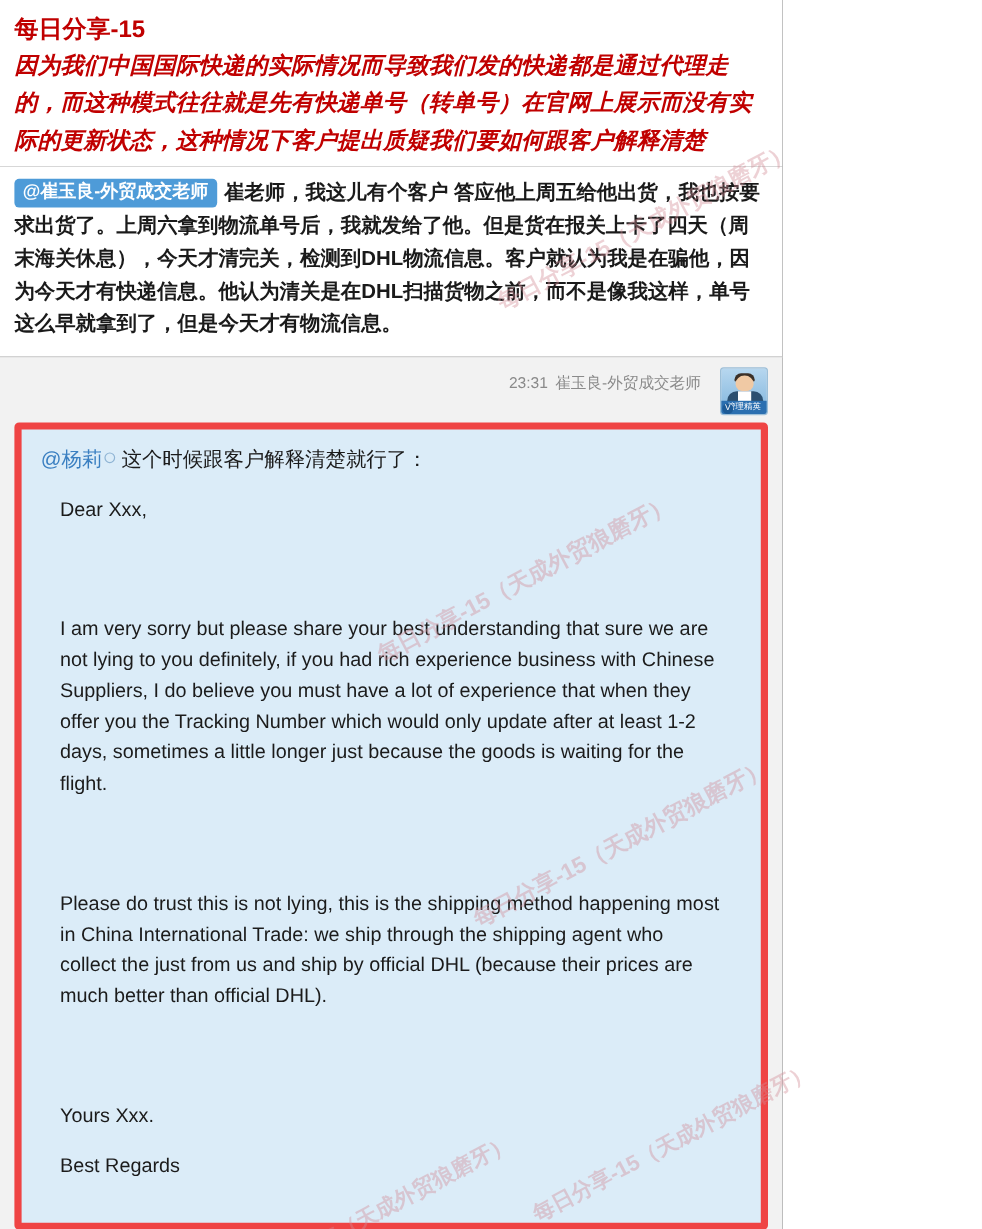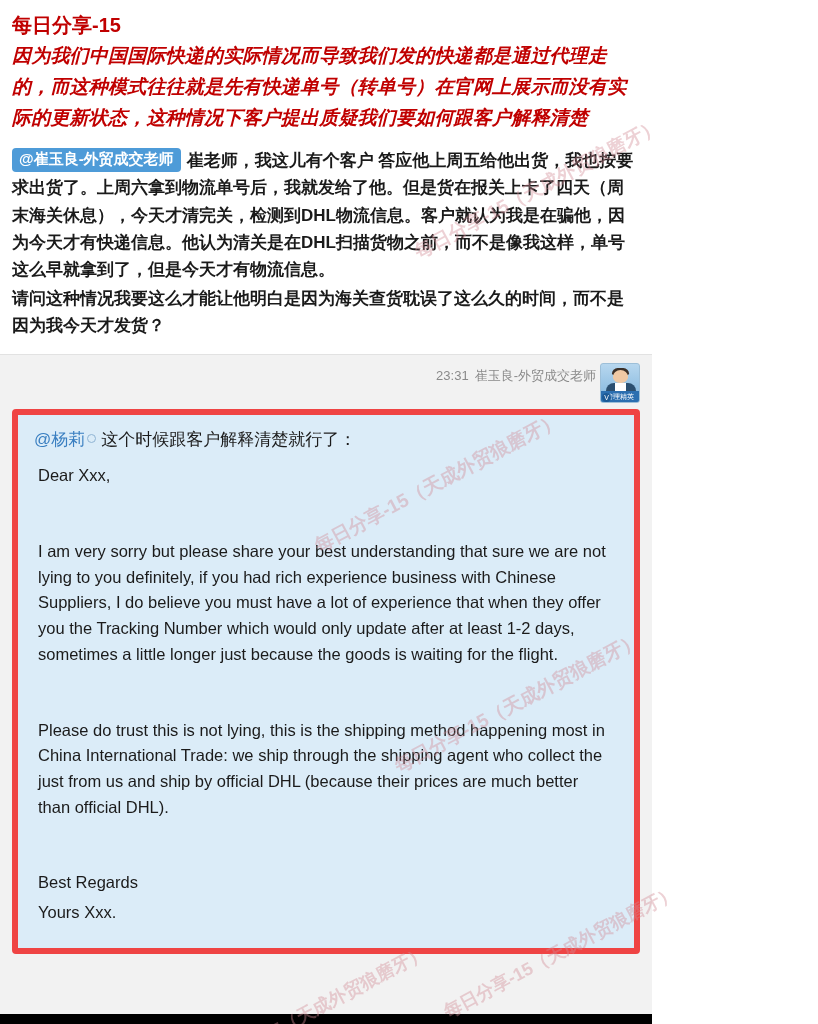--- a/index.html
+++ b/index.html
@@ -63,21 +63,21 @@
   .chat {
     background: #f2f2f2;
     border-top: 1px solid #e2e2e2;
     padding: 8px 12px 10px 12px;
     min-height: 660px;
   }
   .meta-row {
     display: flex;
     justify-content: flex-end;
     align-items: flex-start;
-    gap: 4px;
+    gap: 16px;
     margin-bottom: 6px;
   }
   .meta-text {
     font-size: 13px;
     color: #8a8a8a;
     padding-top: 4px;
     white-space: nowrap;
   }
   .meta-time { margin-right: 6px; }
   .avatar {
@@ -155,21 +155,21 @@
   .bubble .at-line { margin: 0 0 10px 0; }
   .at-name { color: #3a7fc1; }
   .at-circle {
     display: inline-block;
     width: 9px; height: 9px;
     border: 1px solid #8fb4d4;
     border-radius: 50%;
     vertical-align: 2px;
     margin: 0 5px 0 2px;
   }
-  .bubble p { margin: 4px; }
+  .bubble p { margin: 16px; }
   .bubble .blank { height: 21px; }
   .bubble .en { font-size: 16.5px; }
 
   
   .wm {
     position: absolute;
     color: rgba(210, 140, 150, 0.40);
     font-size: 19px;
     font-weight: bold;
     transform: rotate(-28deg);
@@ -188,21 +188,20 @@
 
 <div class="page">
 
   <div class="header">
     <div class="title">每日分享-15</div>
     <div class="subtitle">因为我们中国国际快递的实际情况而导致我们发的快递都是通过代理走的，而这种模式往往就是先有快递单号（转单号）在官网上展示而没有实际的更新状态，这种情况下客户提出质疑我们要如何跟客户解释清楚</div>
   </div>
 
   <div class="question">
     <p class="q-para"><span class="mention-chip">@崔玉良-外贸成交老师</span><span>崔老师，我这儿有个客户 答应他上周五给他出货，我也按要求出货了。上周六拿到物流单号后，我就发给了他。但是货在报关上卡了四天（周末海关休息），今天才清完关，检测到DHL物流信息。客户就认为我是在骗他，因为今天才有快递信息。他认为清关是在DHL扫描货物之前，而不是像我这样，单号这么早就拿到了，但是今天才有物流信息。</span></p>
-    <p class="q-para">请问这种情况我要这么才能让他明白是因为海关查货耽误了这么久的时间，而不是因为我今天才发货？</p>
   </div>
 
   <div class="chat">
 
     <div class="meta-row">
       <div class="meta-text">
         <span class="meta-time">23:31</span><span>崔玉良-外贸成交老师</span>
       </div>
       <div class="avatar">
         <div class="hair"></div>
@@ -219,22 +218,22 @@
 
       <p class="en">Dear Xxx,</p>
       <div class="blank"></div>
       <div class="blank"></div>
       <p class="en">I am very sorry but please share your best understanding that sure we are not lying to you definitely, if you had rich experience business with Chinese Suppliers, I do believe you must have a lot of experience that when they offer you the Tracking Number which would only update after at least 1-2 days, sometimes a little longer just because the goods is waiting for the flight.</p>
       <div class="blank"></div>
       <div class="blank"></div>
       <p class="en">Please do trust this is not lying, this is the shipping method happening most in China International Trade: we ship through the shipping agent who collect the just from us and ship by official DHL (because their prices are much better than official DHL).</p>
       <div class="blank"></div>
       <div class="blank"></div>
+      <p class="en">Yours Xxx.</p>
       <p class="en">Best Regards</p>
-      <p class="en">Yours Xxx.</p>
     </div>
   </div>
 
   <div class="wm wm-1">每日分享-15（天成外贸狼磨牙）</div>
   <div class="wm wm-2">每日分享-15（天成外贸狼磨牙）</div>
   <div class="wm wm-3">每日分享-15（天成外贸狼磨牙）</div>
   <div class="wm wm-4">每日分享-15（天成外贸狼磨牙）</div>
   <div class="wm wm-5">每日分享-15（天成外贸狼磨牙）</div>
 
 </div>

